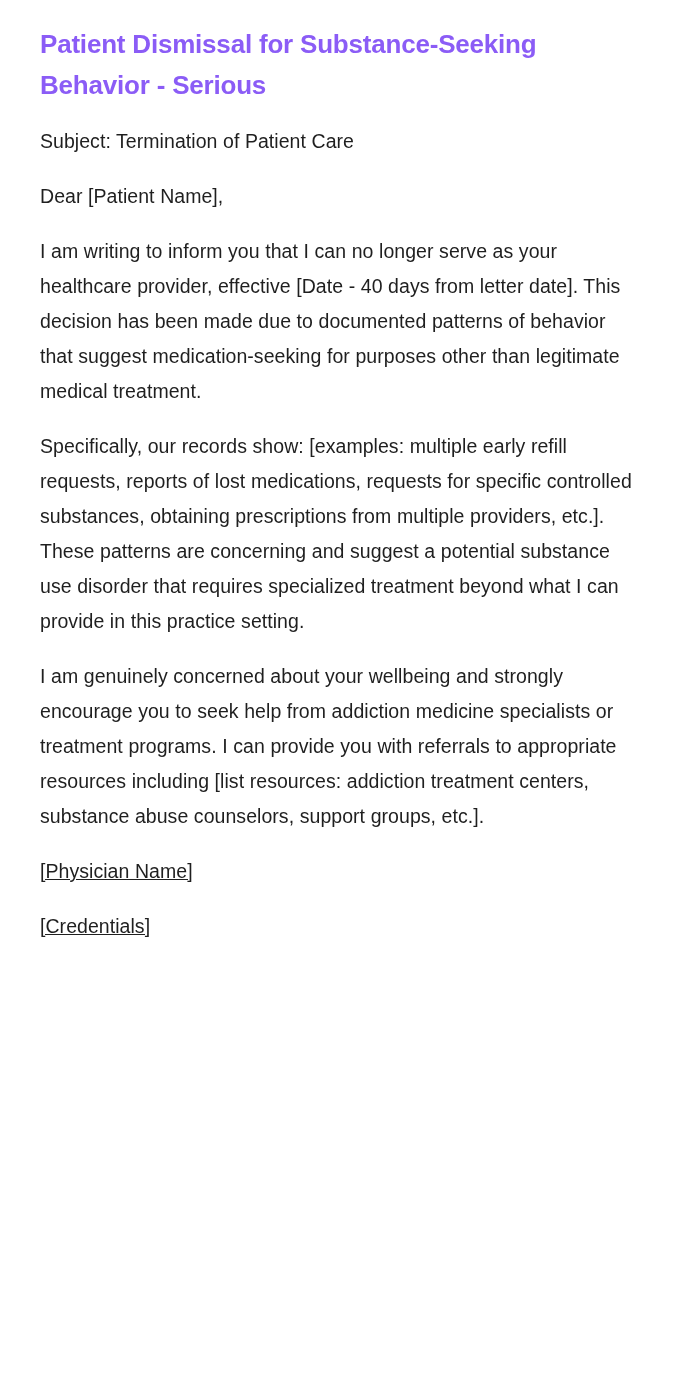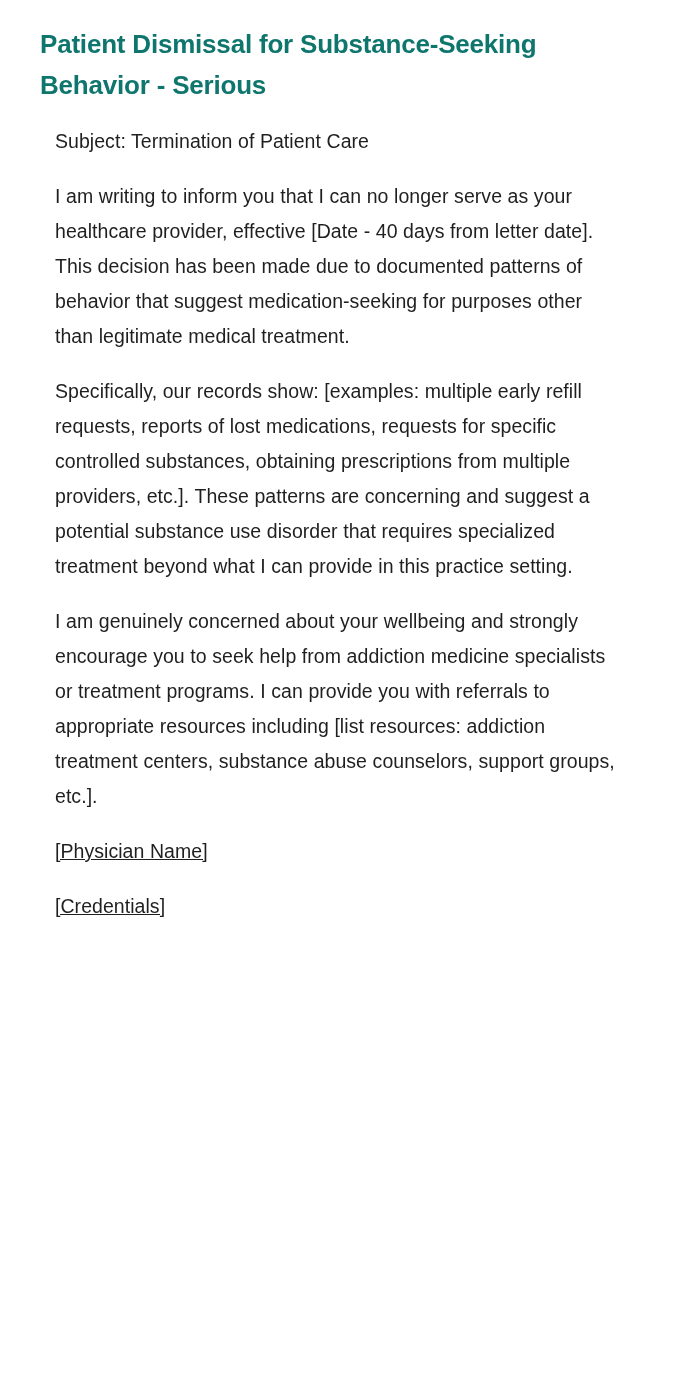--- a/index.html
+++ b/index.html
@@ -33,27 +33,27 @@
   }
 
   .doc-title {
     margin: 0;
     padding: 0;
     font-family: "Liberation Sans Narrow", "Liberation Sans", "DejaVu Sans Condensed", sans-serif;
     font-size: 26px;
     line-height: 41px;
     font-weight: bold;
     letter-spacing: -0.2px;
-    color: #0f766e;
+    color: #8b5cf6;
     padding-top: 24px;
     width: 540px;
   }
 
   .body-copy {
-    margin: 15px;
+    margin: 0;
     padding: 0;
   }
 
   .para {
     margin: 0;
     padding: 0;
     font-size: 19.5px;
     line-height: 35px;
     font-weight: normal;
     color: #1f1f1f;
@@ -87,20 +87,21 @@
 
 <div class="page">
   <article class="article">
 
     <h1 class="doc-title">Patient Dismissal for Substance-Seeking Behavior - Serious</h1>
 
     <div class="body-copy">
 
       <p class="para para-first">Subject: Termination of Patient Care</p>
 
+      <p class="para">Dear [Patient Name],</p>
 
       <p class="para">I am writing to inform you that I can no longer serve as your healthcare provider, effective [Date - 40 days from letter date]. This decision has been made due to documented patterns of behavior that suggest medication-seeking for purposes other than legitimate medical treatment.</p>
 
       <p class="para">Specifically, our records show: [examples: multiple early refill requests, reports of lost medications, requests for specific controlled substances, obtaining prescriptions from multiple providers, etc.]. These patterns are concerning and suggest a potential substance use disorder that requires specialized treatment beyond what I can provide in this practice setting.</p>
 
       <p class="para">I am genuinely concerned about your wellbeing and strongly encourage you to seek help from addiction medicine specialists or treatment programs. I can provide you with referrals to appropriate resources including [list resources: addiction treatment centers, substance abuse counselors, support groups, etc.].</p>
 
 
 
 

